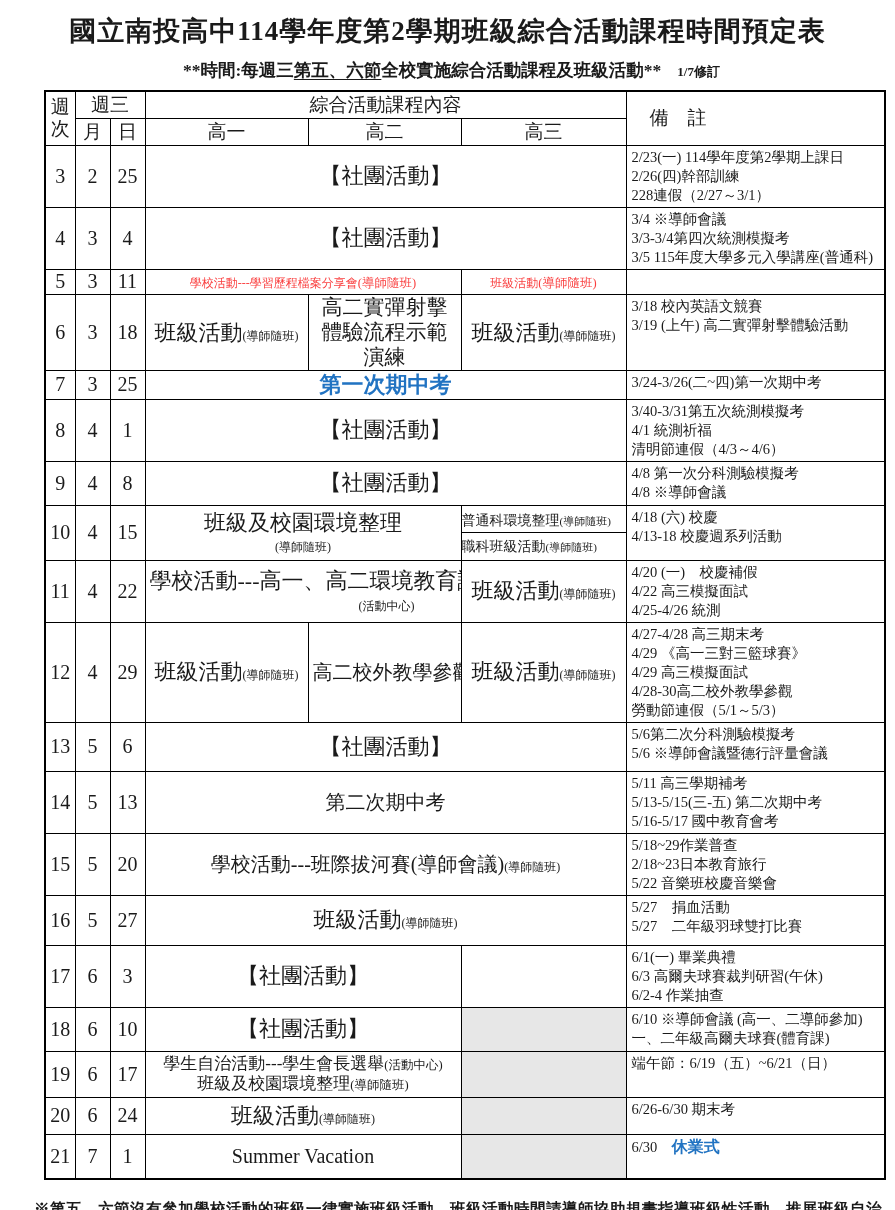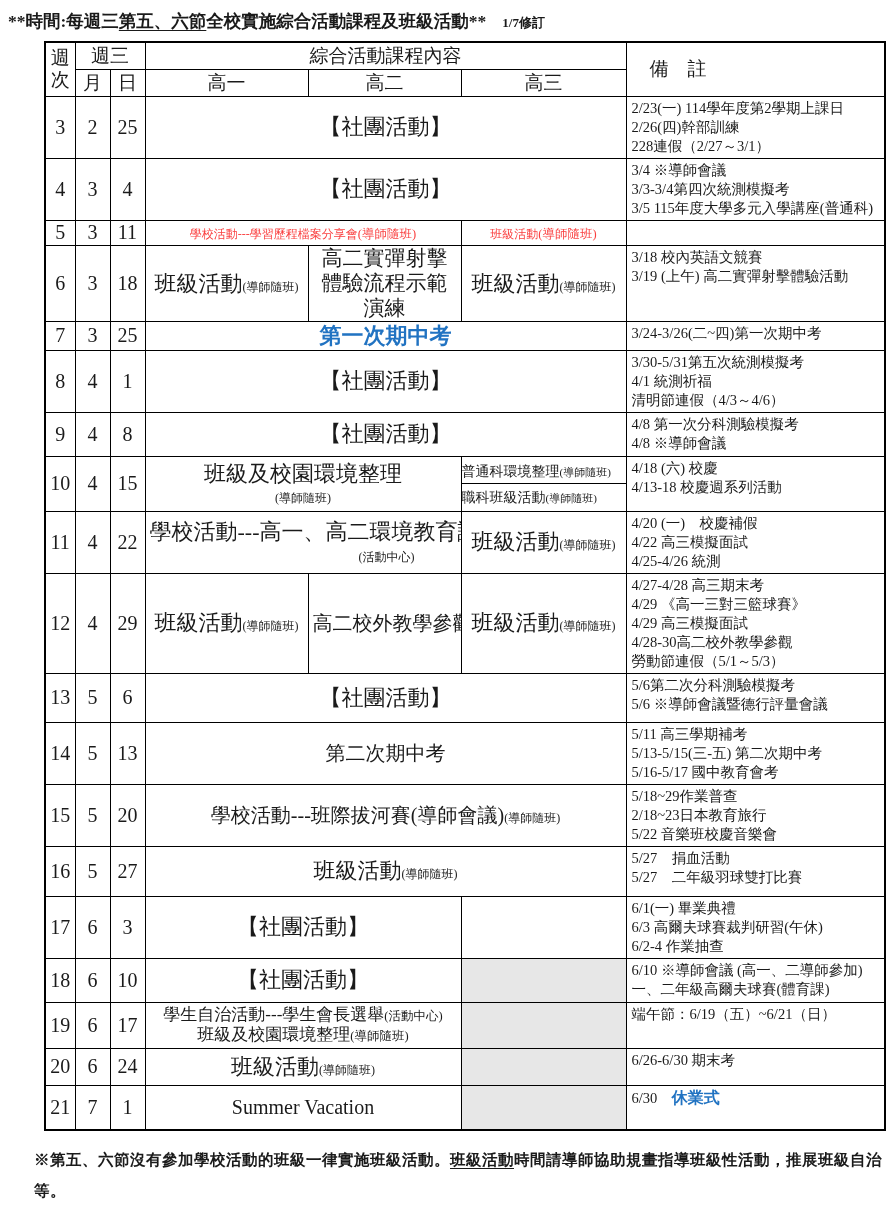--- a/index.html
+++ b/index.html
@@ -11,21 +11,21 @@
     width:895px;height:1210px;background:#ffffff;color:#1a1a1a;
     font-family:"Liberation Serif","DejaVu Serif",serif;
     overflow:hidden;
   }
   .page{position:relative;width:895px;height:1210px;}
   .title{
     margin:0;padding-top:13px;text-align:center;
     font-size:27px;font-weight:bold;letter-spacing:1px;
   }
   .subtitle{
-    margin-top:9px;text-align:left;font-size:17.5px;font-weight:bold;padding-left:8px;
+    margin-top:9px;text-align:center;font-size:17.5px;font-weight:bold;padding-left:8px;
   }
   .subtitle .rev{font-size:13px;font-weight:bold;margin-left:16px;}
   .u{text-decoration:underline;text-underline-offset:3px;}
 
   table.sched{
     border-collapse:collapse;table-layout:fixed;
     width:840px;margin:8px 0 0 44px;
     border:2px solid #000;
   }
   th,td{border:1px solid #000;padding:0;overflow:hidden;}
@@ -72,20 +72,21 @@
   }
   td.remarks .rline{line-height:19px;white-space:nowrap;}
   td.remarks .accent{color:var(--blue);font-weight:bold;font-size:16px;}
   .footnotes{margin:13px 0 0 34px;}
   .fline{font-size:15.5px;font-weight:bold;line-height:31px;letter-spacing:0.5px;}
 </style>
 </head>
 <body>
 
 <div class="page">
+  <h1 class="title">國立南投高中114學年度第2學期班級綜合活動課程時間預定表</h1>
   <div class="subtitle">
     <span>**時間:每週三</span><span class="u">第五、六節</span><span>全校實施綜合活動課程及班級活動**</span><span class="rev">1/7修訂</span>
   </div>
 
   <table class="sched">
     <colgroup>
       <col style="width:30px">
         <col style="width:35px">
         <col style="width:35px">
       <col style="width:163px">
@@ -180,21 +181,21 @@
           </td>
         </tr>
         <tr style="height: 60px;">
           <td class="num">8</td>
           <td class="num">4</td>
           <td class="num">1</td>
           <td colspan="3" class="cell md">
             <div class="cline"><span class="t">【社團活動】</span></div>
           </td>
           <td class="remarks">
-            <div class="rline">3/30-5/31第五次統測模擬考</div>
+            <div class="rline">3/40-3/31第五次統測模擬考</div>
             <div class="rline">4/1 統測祈福</div>
             <div class="rline">清明節連假（4/3～4/6）</div>
           </td>
         </tr>
         <tr style="height: 44px;">
           <td class="num">9</td>
           <td class="num">4</td>
           <td class="num">8</td>
           <td colspan="3" class="cell md">
             <div class="cline"><span class="t">【社團活動】</span></div>

